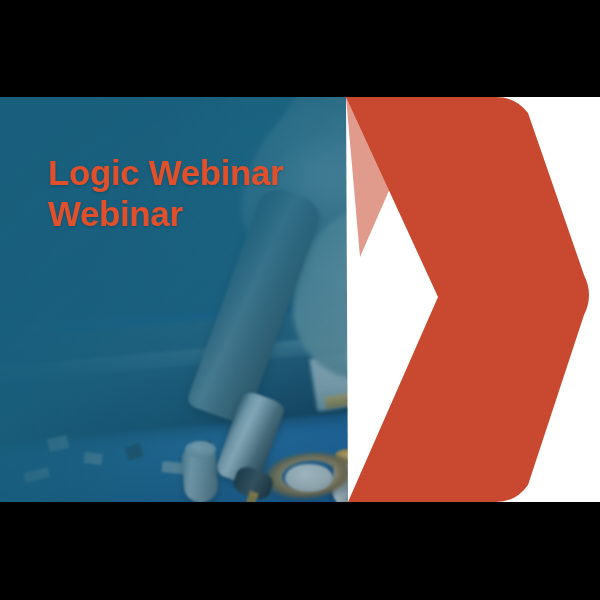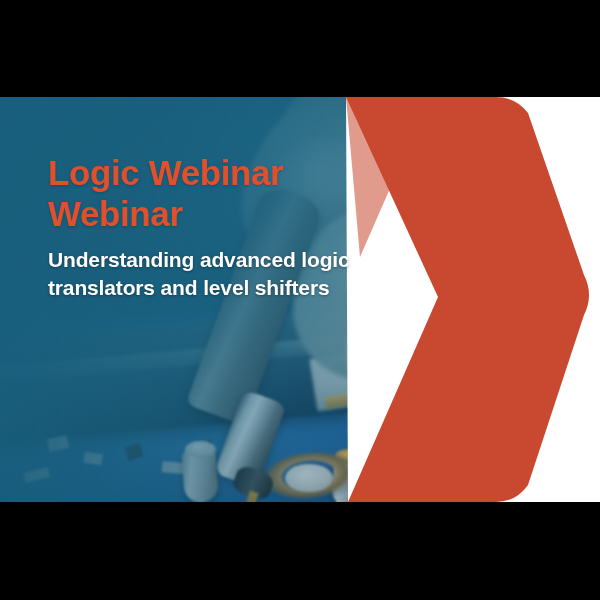--- a/index.html
+++ b/index.html
@@ -204,23 +204,19 @@
       <path d="M 346,0 L 496,0 Q 516,0 528,16 L 584,178 Q 594,198 584,218 L 528,388 Q 516,405 496,405 L 348,405 L 438,200 Z" fill="#C8492F"></path>
 
       <path d="M 346,0 L 430,0 L 360,160 Z" fill="#C8492F" opacity="0.55"></path>
     </svg>
 
     <div id="copy">
       <h1 class="title">
         <span>Logic Webinar</span><br>
         <span>Webinar</span>
       </h1>
-      <p class="subtitle">
-        <span>Understanding advanced logic</span><br>
-        <span>translators and level shifters</span>
-      </p>
     </div>
 
   </div>
 
   <div class="bar bottom"></div>
 
 </div>
 
 </body></html>

